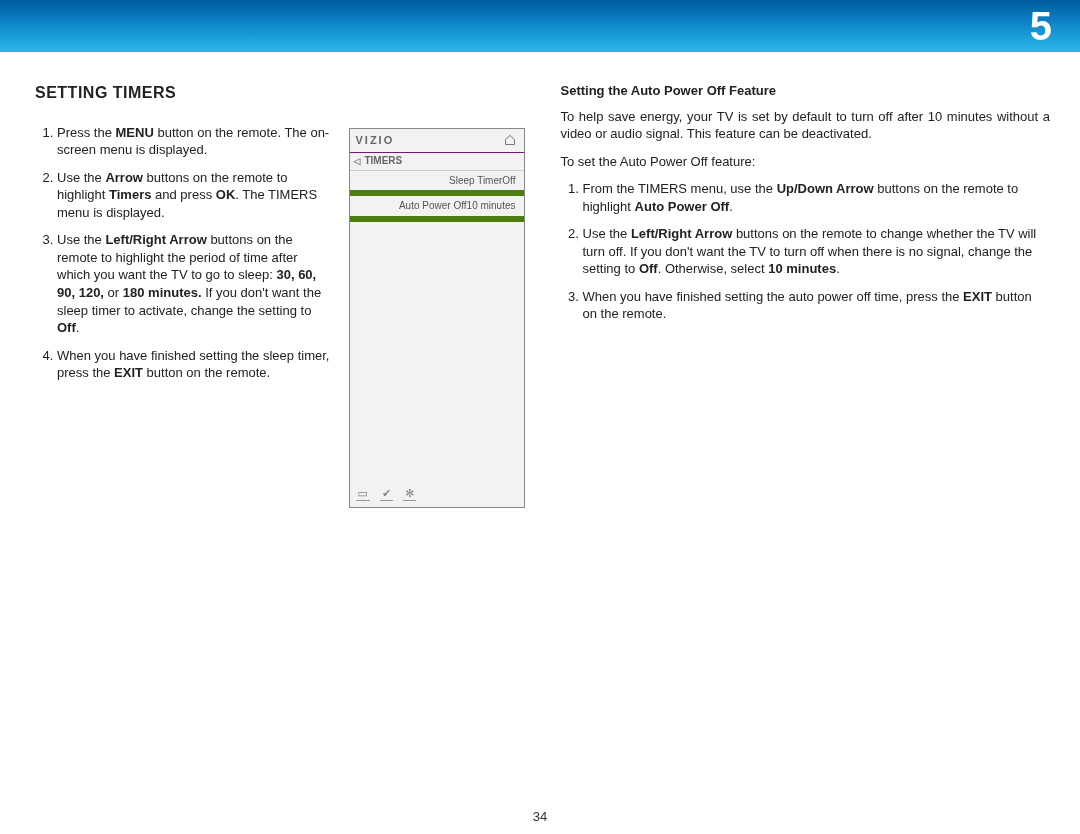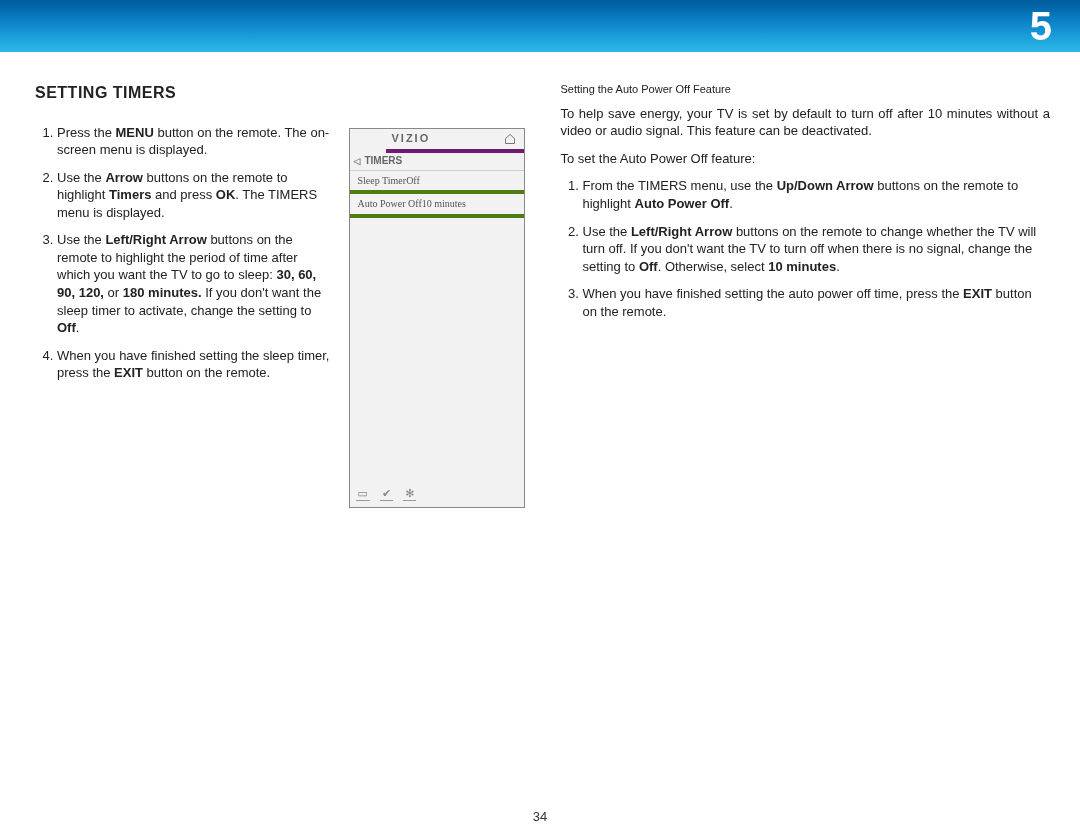--- a/index.html
+++ b/index.html
@@ -36,22 +36,22 @@
     line-height: 1.35;
   }
   .main-heading {
     font-weight: 800;
     letter-spacing: 0.5px;
     font-size: 16px;
     text-transform: uppercase;
     margin-bottom: 20px;
   }
   .sub-heading {
-    font-weight: 400;
-    font-size: 11px;
+    font-weight: 700;
+    font-size: 13px;
     margin-bottom: 6px;
     margin-top: 0;
   }
   .body-para {
     margin-bottom: 10px;
   }
   .justify { text-align: justify; margin-top: 8px; }
   ol.steps {
     list-style: decimal;
     padding-left: 22px;
@@ -75,22 +75,21 @@
     flex-shrink: 0;
     position: relative;
     margin-top: 4px;
   }
   .osd-top {
     display: flex;
     align-items: center;
     justify-content: space-between;
     height: 24px;
     padding: 0 6px;
-    border-bottom: 4px solid #701a75;
-    margin-left: 36px;
+    border-bottom: 1px solid #701a75;
   }
   .osd-logo {
     font-weight: 700;
     letter-spacing: 2px;
     font-size: 11px;
     color: #666;
   }
   .osd-home {
     width: 16px;
     height: 16px;
@@ -107,24 +106,23 @@
     font-weight: 600;
     color: #666;
   }
   .osd-crumb .tri {
     font-size: 9px;
     margin-right: 4px;
     color: #888;
   }
   .osd-row {
     display: flex;
-    justify-content: flex-start;
+    justify-content: flex-end;
     padding: 3px 8px;
-    border-bottom: 4px solid #4d7c0f;
-    font-family: Liberation Serif, serif;
+    border-bottom: 6px solid #4d7c0f;
   }
   .osd-footer {
     position: absolute;
     bottom: 6px;
     left: 6px;
     display: flex;
     gap: 10px;
     align-items: center;
     color: #888;
   }

